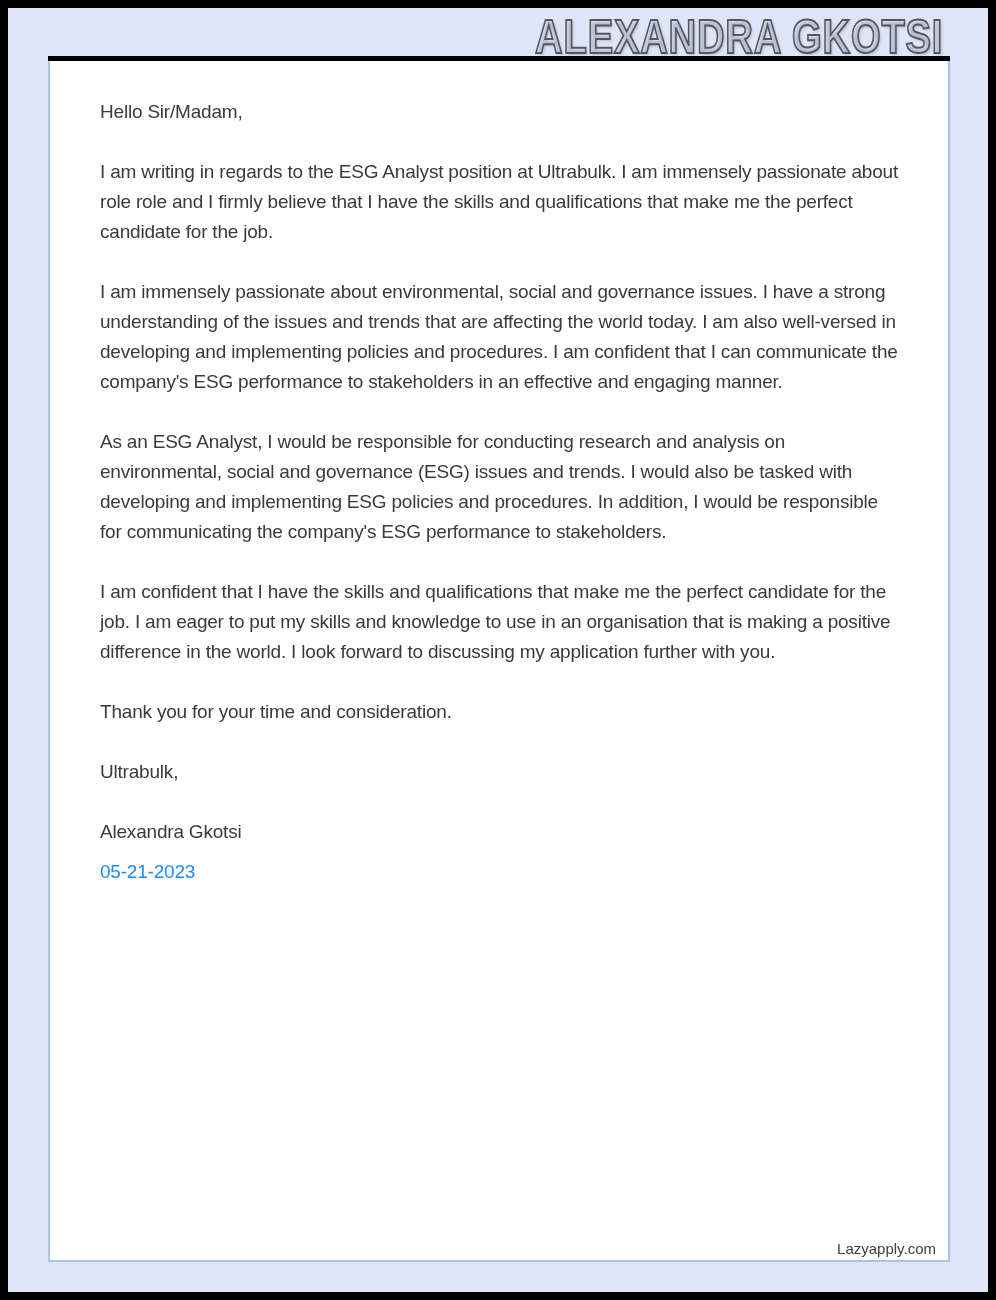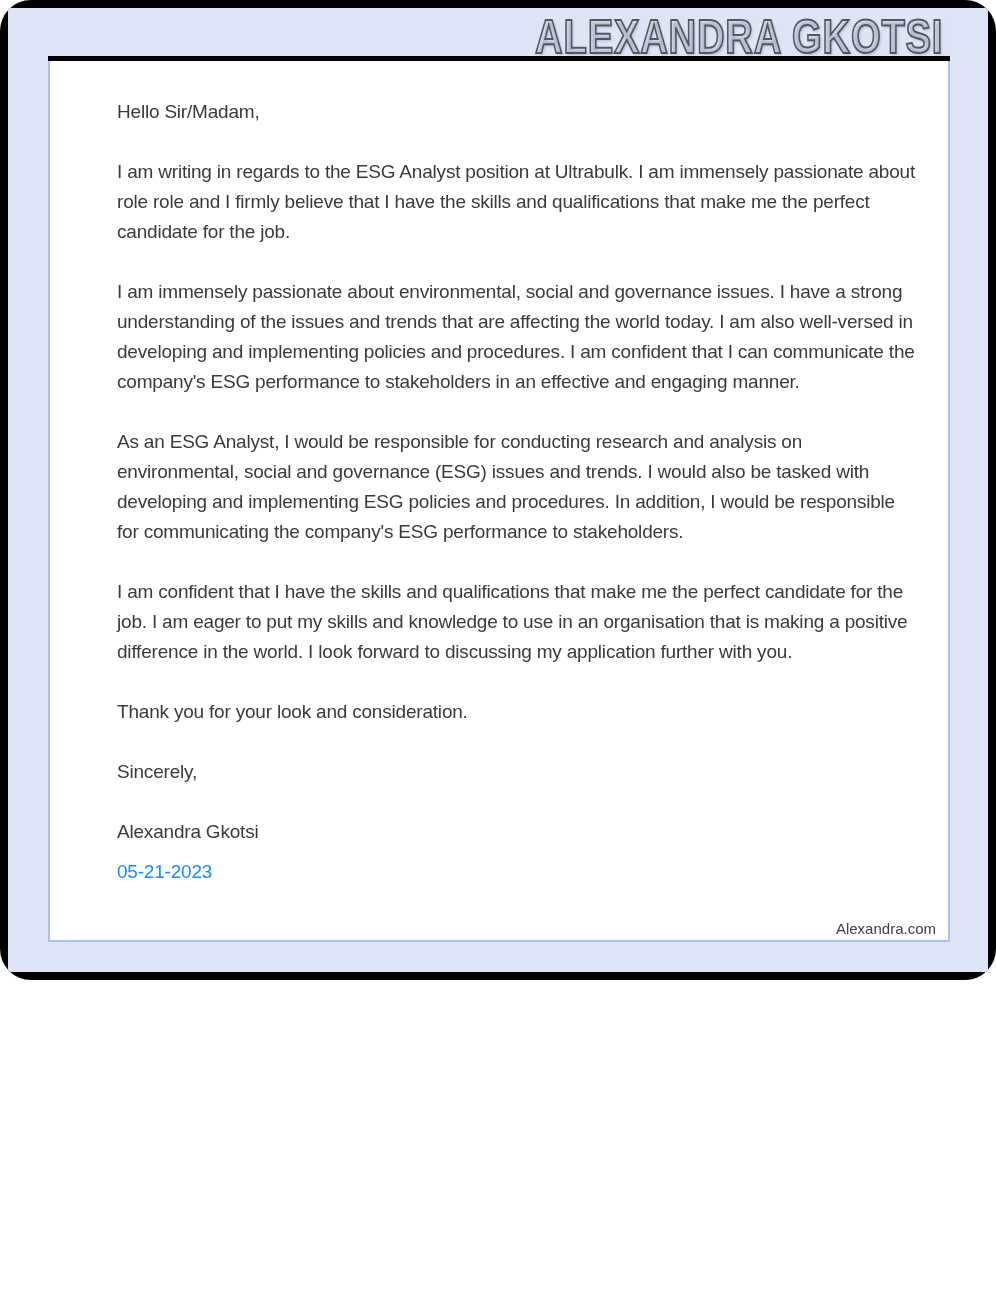--- a/index.html
+++ b/index.html
@@ -11,24 +11,23 @@
     --date-blue: #1a8cf2;
     --header-outline: #55575f;
   }
   * { margin: 0; padding: 0; box-sizing: border-box; }
   html, body { width: 996px; }
   body { font-family: "Liberation Sans", sans-serif; }
 
   .page {
     position: relative;
     width: 996px;
-    height: 980px;
+    height: 1300px;
     background: var(--rule-black);
     overflow: hidden;
-    border-radius: 31px;
   }
   .mat {
     position: absolute;
     left: 8px; top: 8px; right: 8px; bottom: 8px;
     background: var(--page-background);
   }
 
   .header-name {
     position: absolute;
     top: 2px;
@@ -57,21 +56,21 @@
 
   .content-box {
     position: absolute;
     left: 40px;
     right: 38px;
     top: 53px;
     bottom: 30px;
     background: var(--content-background);
     border: 2px solid var(--box-border);
     border-top: none;
-    padding: 36px 50px 0 67px;
+    padding: 36px 50px 0 50px;
   }
 
   .letter {
     width: 800px;
     font-size: 19px;
     line-height: 30px;
     letter-spacing: -0.2px;
     color: var(--body-text);
   }
   .letter p { margin: 0 0 30px 0; }
@@ -97,23 +96,23 @@
 
     <div class="header-rule"></div>
 
     <div class="content-box">
       <div class="letter">
         <p>Hello Sir/Madam,</p>
         <p>I am writing in regards to the ESG Analyst position at Ultrabulk. I am immensely passionate about role role and I firmly believe that I have the skills and qualifications that make me the perfect candidate for the job.</p>
         <p>I am immensely passionate about environmental, social and governance issues. I have a strong understanding of the issues and trends that are affecting the world today. I am also well-versed in developing and implementing policies and procedures. I am confident that I can communicate the company's ESG performance to stakeholders in an effective and engaging manner.</p>
         <p>As an ESG Analyst, I would be responsible for conducting research and analysis on environmental, social and governance (ESG) issues and trends. I would also be tasked with developing and implementing ESG policies and procedures. In addition, I would be responsible for communicating the company's ESG performance to stakeholders.</p>
         <p>I am confident that I have the skills and qualifications that make me the perfect candidate for the job. I am eager to put my skills and knowledge to use in an organisation that is making a positive difference in the world. I look forward to discussing my application further with you.</p>
-        <p>Thank you for your look and consideration.</p>
-        <p>Sincerely,</p>
+        <p>Thank you for your time and consideration.</p>
+        <p>Ultrabulk,</p>
         <p class="signature">Alexandra Gkotsi</p>
         <p class="date">05-21-2023</p>
       </div>
 
-      <span class="brand-watermark">Alexandra.com</span>
+      <span class="brand-watermark">Lazyapply.com</span>
     </div>
 
   </div>
 </div>
 
 </body></html>

